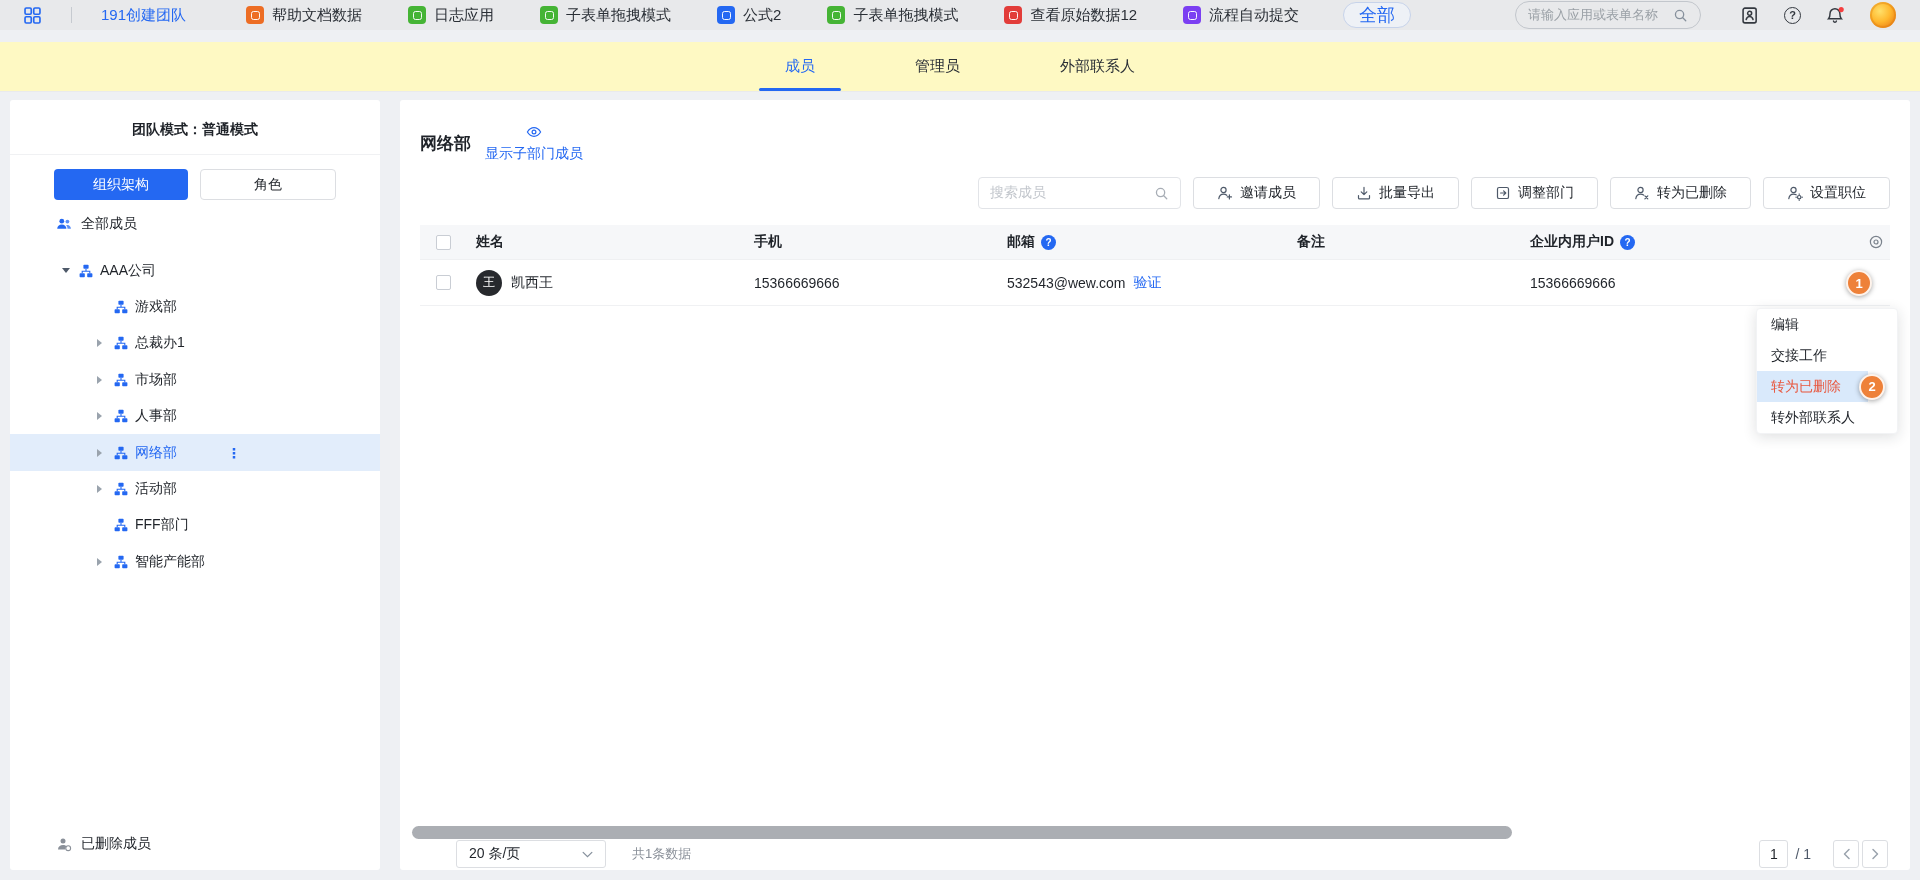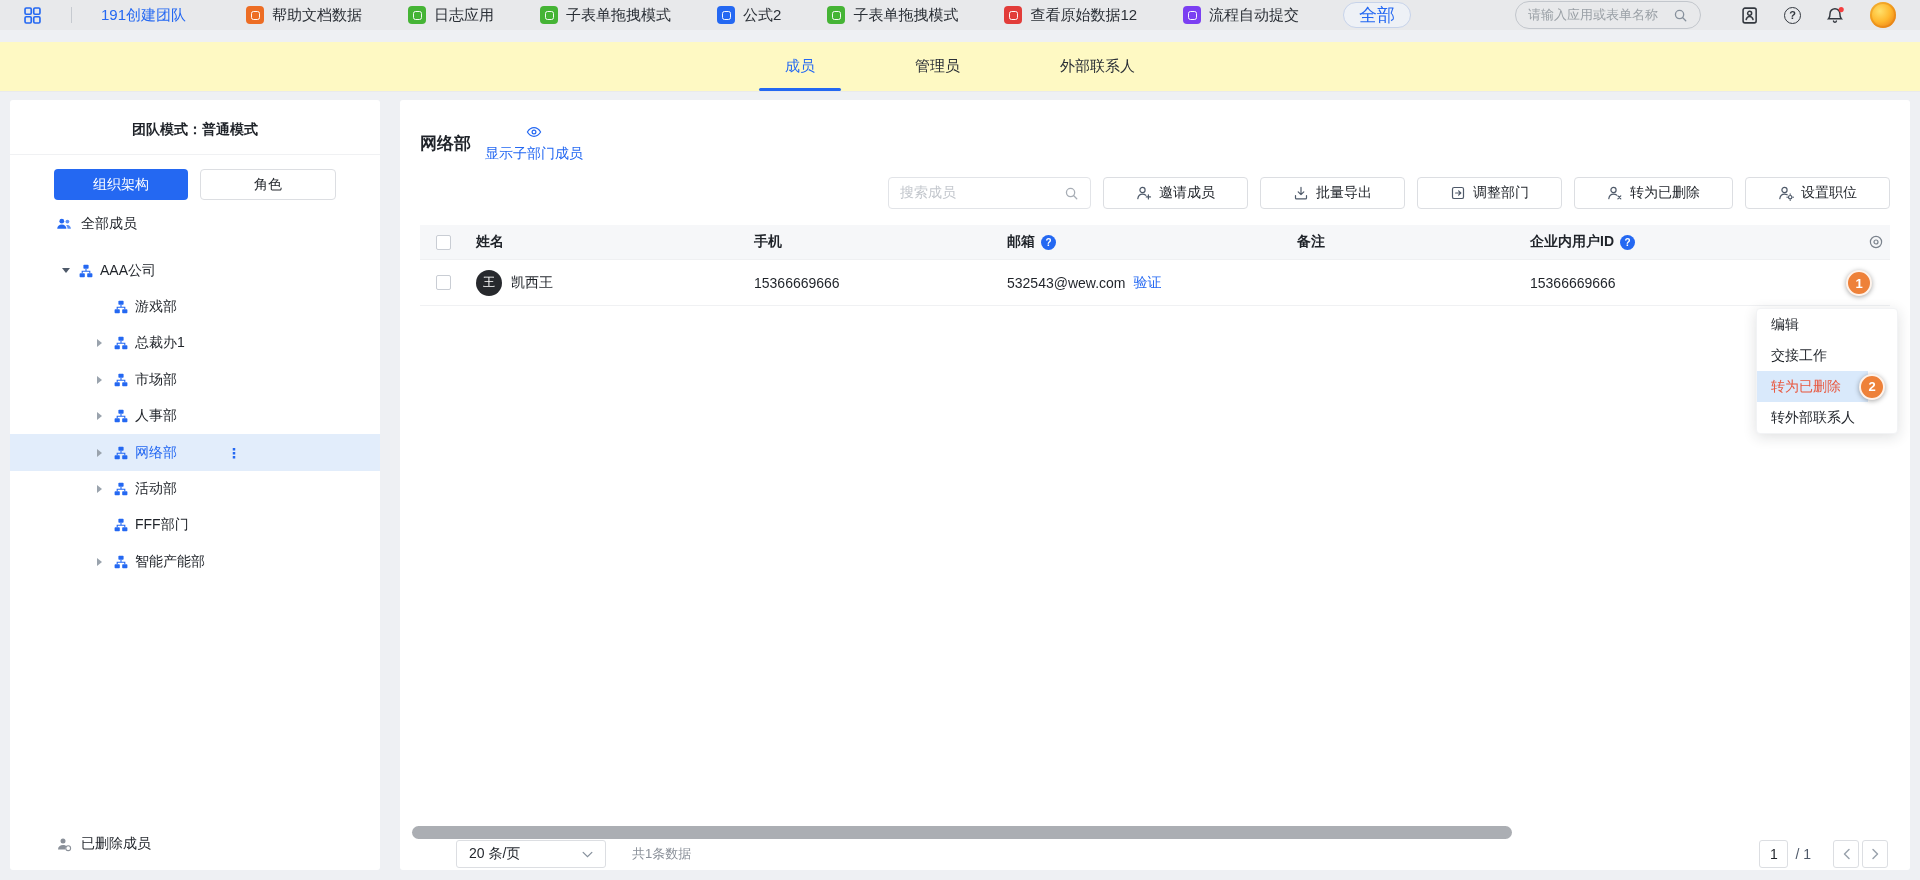--- a/index.html
+++ b/index.html
@@ -49,21 +49,21 @@
   .dept-ico{margin-right:7px;display:flex;flex:none;}
   .tree-row.selected{background:#e2edfb;color:#2468f2;}
   .dots{color:#2468f2;font-size:14px;font-weight:bold;margin-left:50px;cursor:pointer;}
   .side-deleted{position:absolute;bottom:10px;left:0;right:0;height:32px;display:flex;align-items:center;gap:9px;padding-left:46px;font-size:14px;cursor:pointer;}
   
   .main{position:absolute;left:400px;top:100px;right:10px;bottom:10px;background:#fff;border-radius:3px;}
   .main-head{display:flex;align-items:center;padding:24px 20px 0;gap:14px;}
   .dept-title{font-size:17px;font-weight:bold;}
   .show-sub{display:flex;align-items:center;gap:5px;color:#2468f2;font-size:14px;cursor:pointer;flex-direction:column;}
   .toolbar{display:flex;align-items:center;padding:14px 20px 0;gap:12px;}
-  .tb-btn{height:32px;border:1px solid #dcdee2;border-radius:4px;background:#fff;display:flex;align-items:center;gap:7px;padding:0 32px;font-size:14px;color:#1f2329;cursor:pointer;white-space:nowrap;}
+  .tb-btn{height:32px;border:1px solid #dcdee2;border-radius:4px;background:#fff;display:flex;align-items:center;gap:7px;padding:0 23px;font-size:14px;color:#1f2329;cursor:pointer;white-space:nowrap;}
   .member-search{margin-left:auto;width:203px;height:32px;border:1px solid #e2e4e8;border-radius:4px;display:flex;align-items:center;justify-content:space-between;padding:0 11px;color:#c3c7cd;font-size:14px;cursor:text;}
   .table{margin:16px 20px 0;}
   .thead{display:flex;align-items:center;height:35px;background:#f6f7f9;padding-left:16px;border-bottom:1px solid #eff0f2;}
   .hcols,.rcols{display:contents;}
   .hcell{font-weight:bold;font-size:14px;display:flex;align-items:center;gap:6px;}
   .hcols > div:nth-of-type(1){width:278px;}
   .hcols > div:nth-of-type(2){width:253px;}
   .hcols > div:nth-of-type(3){width:290px;}
   .hcols > div:nth-of-type(4){width:233px;}
   .hcols > div:nth-of-type(5){flex:1;}

